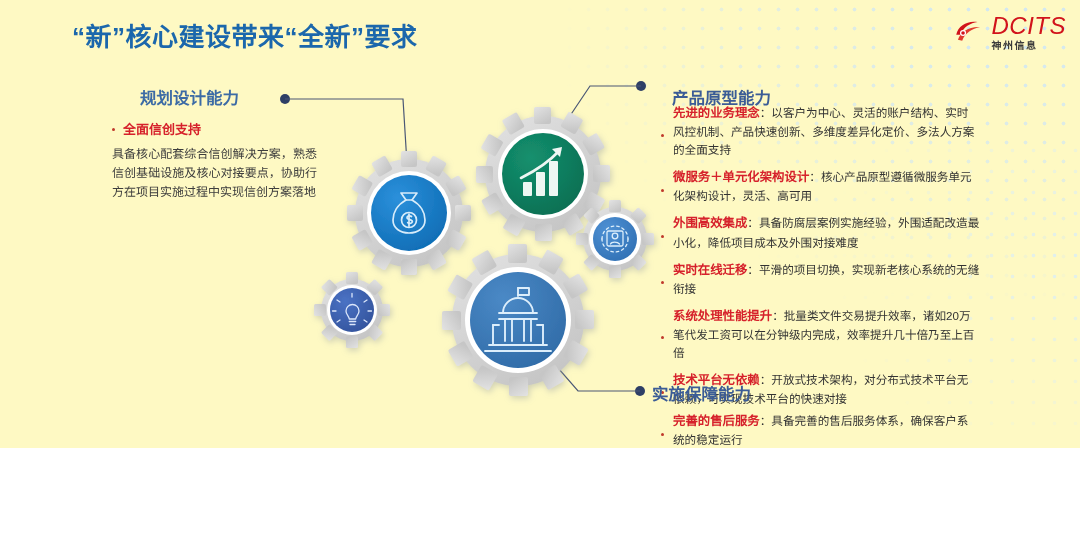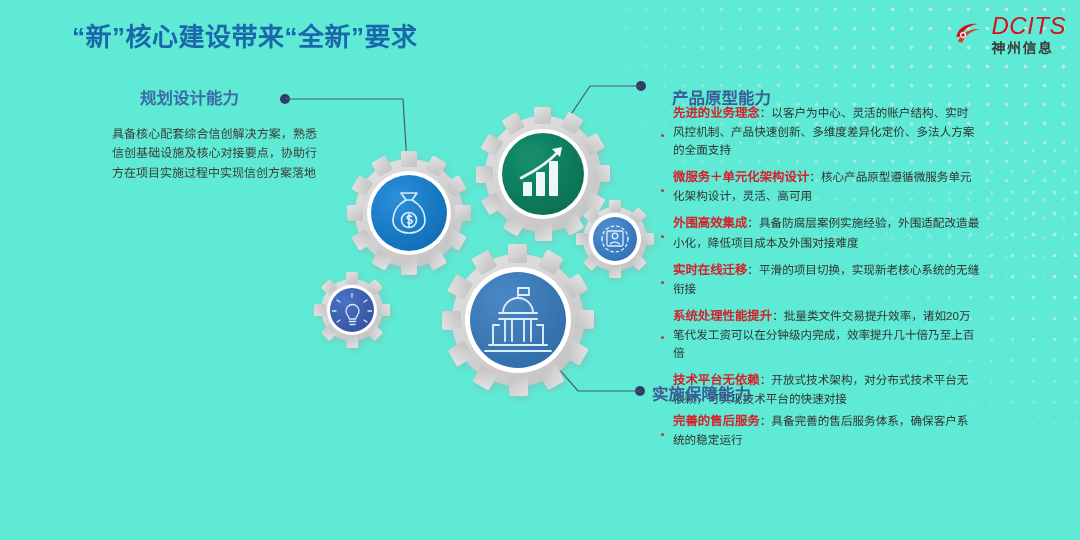--- a/index.html
+++ b/index.html
@@ -7,22 +7,22 @@
     margin: 0;
     padding: 0;
     background: #ffffff;
   }
   body {
     font-family: "Liberation Sans", "DejaVu Sans", sans-serif;
   }
   #slide {
     position: relative;
     width: 1080px;
-    height: 540px;
-    background: #5eead4;
+    height: 448px;
+    background: #fef9c3;
     overflow: hidden;
   }
 
   
   .bg-dots {
     position: absolute;
     top: 0;
     right: 0;
     width: 520px;
     height: 330px;
@@ -69,21 +69,21 @@
   .logo-mark { width: 34px; height: 34px; flex: 0 0 34px; }
   .logo-text { display: flex; flex-direction: column; line-height: 1; }
   .logo-en {
     font-size: 24px;
     font-weight: normal;
     color: #d1131b;
     letter-spacing: .5px;
     font-style: italic;
   }
   .logo-cn {
-    font-size: 14px;
+    font-size: 10px;
     font-weight: bold;
     color: #3b3b3b;
     letter-spacing: 1.5px;
     margin-top: 3px;
   }
 
   
   .sec-head {
     position: absolute;
     font-size: 16.5px;
@@ -386,20 +386,24 @@
         <path d="M628 239 a13 13 0 0 1 -26 0" stroke-dasharray="2.5 3"></path>
       </g>
     </g>
   </svg>
 
   <div class="sec-head left-head" style="left:140px; top:85px;font-family:Liberation Serif, serif;">规划设计能力</div>
 
   <div class="left-col">
 
     <div class="bullet-block">
+      <div class="bullet-row">
+        <span class="dot-red"></span>
+        <span class="bullet-title">全面信创支持</span>
+      </div>
       <div class="bullet-body">具备核心配套综合信创解决方案，熟悉信创基础设施及核心对接要点，协助行方在项目实施过程中实现信创方案落地</div>
     </div>
 
 
   </div>
 
   <div class="sec-head" style="left:672px; top:74px;margin-top:11px;">产品原型能力</div>
 
   <div class="right-col" style="top:104px;">
     <div class="r-item">

